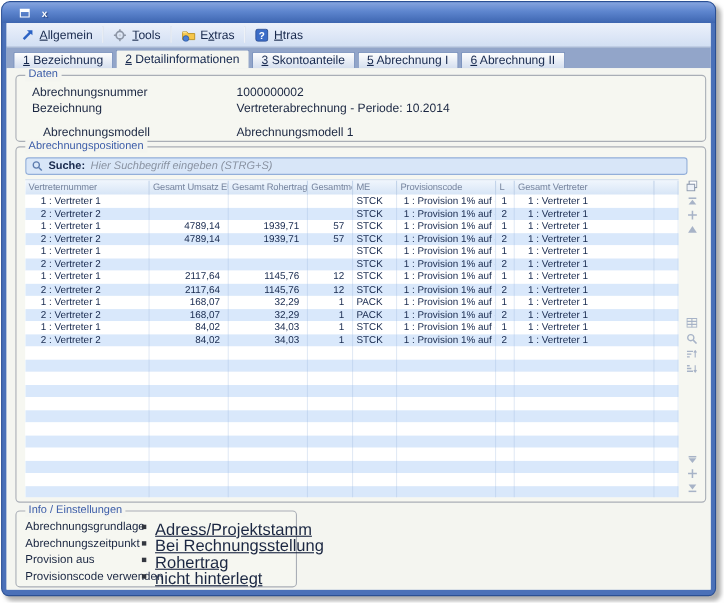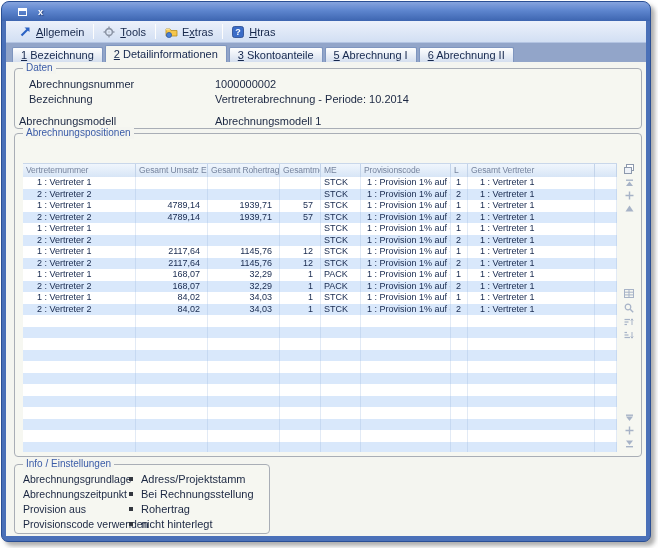--- a/index.html
+++ b/index.html
@@ -68,21 +68,21 @@
   .td.col1,.td.col2,.td.col3 { padding-right:7px; }
 
   
   .rail { position:absolute; left:606px; top:29px; width:16px; height:289px; }
   .rail-ic { position:absolute; left:2px; width:12px; height:11px; display:flex;
     align-items:center; justify-content:center; color:#a7b3c7; }
 
   
   .info-label { position:absolute; font-size:10.5px; color:#1b2742; white-space:nowrap; }
   .bullet { position:absolute; width:4px; height:4px; background:#33373f; }
-  .info-value { position:absolute; left:126px; font-size:11px; color:#1b2742; white-space:nowrap; }
+  .info-value { position:absolute; left:126px; font-size:15px; color:#1b2742; white-space:nowrap;text-decoration:underline; }
   .notiz-area { position:absolute; left:4px; right:4px; top:6px; bottom:4px;
     background:#fff; border:1px solid #c2c6bd; }
 
   svg { display:block; }
 </style>
 </head>
 <body>
 
 <div class="stage">
   <div class="window">
@@ -156,27 +156,37 @@
       </div>
 
       <div class="content">
 
         <div class="group" style="left:8px; top:6px; width:628px; height:61px;">
           <div class="legend">Daten</div>
           <div class="fld-label" style="left:14px; top:9px;">Abrechnungsnummer</div>
           <div class="fld-value" style="top:9px;">1000000002</div>
           <div class="fld-label" style="left:14px; top:24px;">Bezeichnung</div>
           <div class="fld-value" style="top:24px;">Vertreterabrechnung - Periode: 10.2014</div>
-          <div class="fld-label" style="left:4px; top:46px;text-align:center;">Abrechnungsmodell</div>
+          <div class="fld-label" style="left:24px; top:46px;text-align:center;">Abrechnungsmodell</div>
           <div class="fld-value" style="top:46px;">Abrechnungsmodell 1</div>
         </div>
 
         <div class="group" style="left:8px; top:71px; width:628px; height:324px;">
           <div class="legend">Abrechnungspositionen</div>
 
+          <div class="searchbar">
+            <span>
+              <svg width="10" height="10" viewBox="0 0 10 10">
+                  <circle cx="4" cy="4" r="2.8" fill="none" stroke="#5d7cae" stroke-width="1.2"></circle>
+                  <line x1="6.2" y1="6.2" x2="9" y2="9" stroke="#5d7cae" stroke-width="1.4"></line>
+                </svg>
+            </span>
+            <span class="search-label">Suche:</span>
+            <span class="search-ph">Hier Suchbegriff eingeben (STRG+S)</span>
+          </div>
 
           <div class="tablewrap">
             <div class="thead">
                 <div class="th col0" style="width: 113px; text-align: left;">Vertreternummer</div>
                 <div class="th col1" style="width: 72px; text-align: right;">Gesamt Umsatz EUR</div>
                 <div class="th col2" style="width: 72px; text-align: right;">Gesamt Rohertrag EUR</div>
                 <div class="th col3" style="width: 41px; text-align: right;">Gesamtmenge</div>
                 <div class="th col4" style="width: 40px; text-align: left;">ME</div>
                 <div class="th col5" style="width: 90px; text-align: left;">Provisionscode</div>
                 <div class="th col6" style="width: 17px; text-align: left;">L</div>

